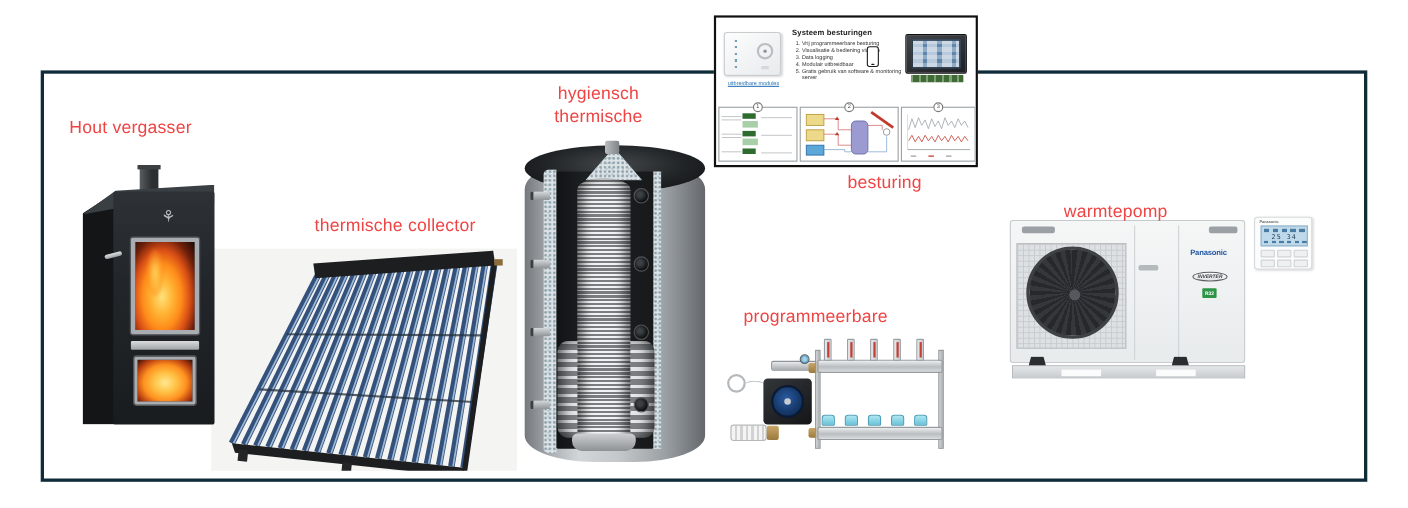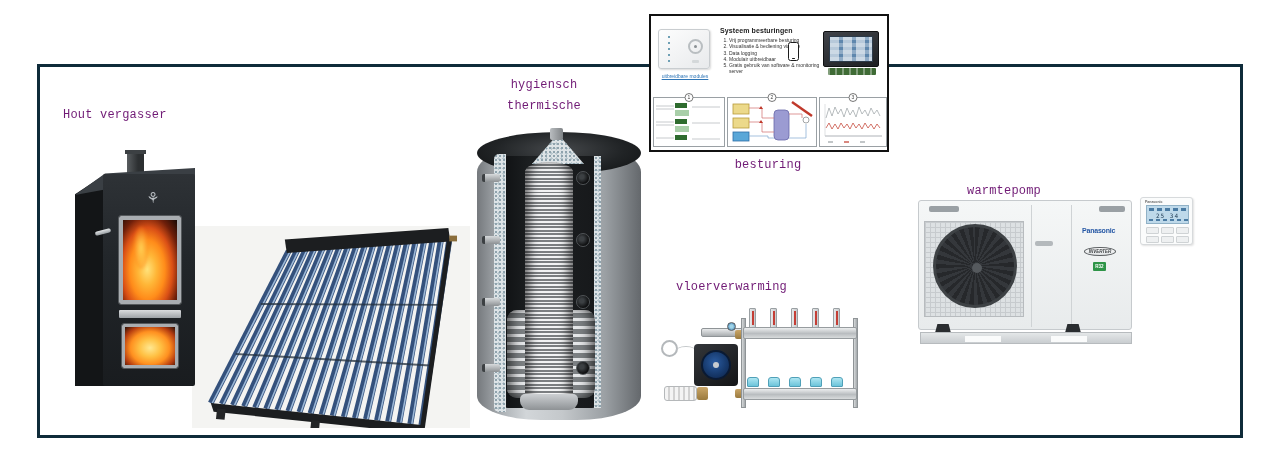--- a/index.html
+++ b/index.html
@@ -4,27 +4,27 @@
 <style>
   * { margin:0; padding:0; box-sizing:border-box; }
   html,body { width:1280px; height:462px; background:#fff; font-family:"Liberation Sans", sans-serif; overflow:hidden; }
   .abs { position:absolute; }
   #stage { position:relative; width:1280px; height:462px; background:#fff; }
 
   
   #main-frame { left:37px; top:64px; width:1206px; height:374px; border:3px solid #0f2b39; z-index:1; }
 
   
-  .comp-label { font-size:12px; color:#701a75; z-index:4; letter-spacing:.2px;font-family:Liberation Mono, monospace; }
+  .comp-label { font-size:16px; color:#ef4444; z-index:4; letter-spacing:.2px; }
   #lbl-wood   { left:63px;  top:108px; }
   #lbl-coll   { left:286px; top:197px; }
   #lbl-buffer { left:474px; top:75px; width:140px; text-align:center; line-height:21px; }
   #lbl-floor  { left:676px; top:280px; }
   #lbl-hp     { left:967px; top:184px; }
-  #lbl-ctrl   { left:698px; top:158px; width:140px; text-align:center; }
+  #lbl-ctrl   { left:698px; top:158px; width:140px; text-align:right; }
 
   
   #ctrl-box { left:649px; top:14px; width:240px; height:138px; background:#fff; border:2px solid #111; z-index:6; }
   #ctrl-device { left:7px; top:13px; width:52px; height:40px; background:linear-gradient(145deg,#fdfdfd,#e8eaec); border:1px solid #c9cdd0; border-radius:3px; box-shadow:1px 1px 2px rgba(0,0,0,.15); }
   #ctrl-device .leds { position:absolute; left:9px; top:6px; width:2px; height:26px; background:repeating-linear-gradient(180deg,#6fa0b5 0 2px,transparent 2px 6px); }
   #ctrl-device .dial { position:absolute; right:6px; top:9px; width:15px; height:15px; border:2px solid #b9bec1; border-radius:50%; }
   #ctrl-device .dial::after { content:""; position:absolute; left:4px; top:4px; width:3px; height:3px; background:#8a9094; border-radius:50%; }
   #ctrl-device .btn { position:absolute; right:10px; bottom:5px; width:7px; height:3px; background:#d4d8da; border-radius:1px; }
   #module-link { left:2px; top:57px; width:64px; font-size:5px; color:#2e75b6; text-decoration:underline; text-align:center; }
   #sys-text { left:69px; top:11px; width:104px; }
@@ -235,26 +235,27 @@
         <g stroke-width="1.2">
           <line x1="8" y1="44" x2="13" y2="44" stroke="#9aa0a4"></line>
           <line x1="24" y1="44" x2="29" y2="44" stroke="#c0392b"></line>
           <line x1="40" y1="44" x2="45" y2="44" stroke="#9aa0a4"></line>
         </g>
       </svg>
     </div>
   </div>
 
   <div id="lbl-wood" class="abs comp-label">Hout vergasser</div>
+  <div id="lbl-coll" class="abs comp-label">thermische collector</div>
   <div id="lbl-buffer" class="abs comp-label">
     <span>hygiensch</span><br>
     <span>thermische</span>
   </div>
   <div id="lbl-ctrl" class="abs comp-label">besturing</div>
-  <div id="lbl-floor" class="abs comp-label">vloerverwarming</div>
+  <div id="lbl-floor" class="abs comp-label">programmeerbare</div>
   <div id="lbl-hp" class="abs comp-label">warmtepomp</div>
 
   <div id="stove" class="abs">
     <div class="chimney"></div>
     <div class="side"></div>
     <div class="top"></div>
     <div class="front"></div>
     <div class="emblem">⚘</div>
     <div class="handle"></div>
     <div class="win-top"></div>

